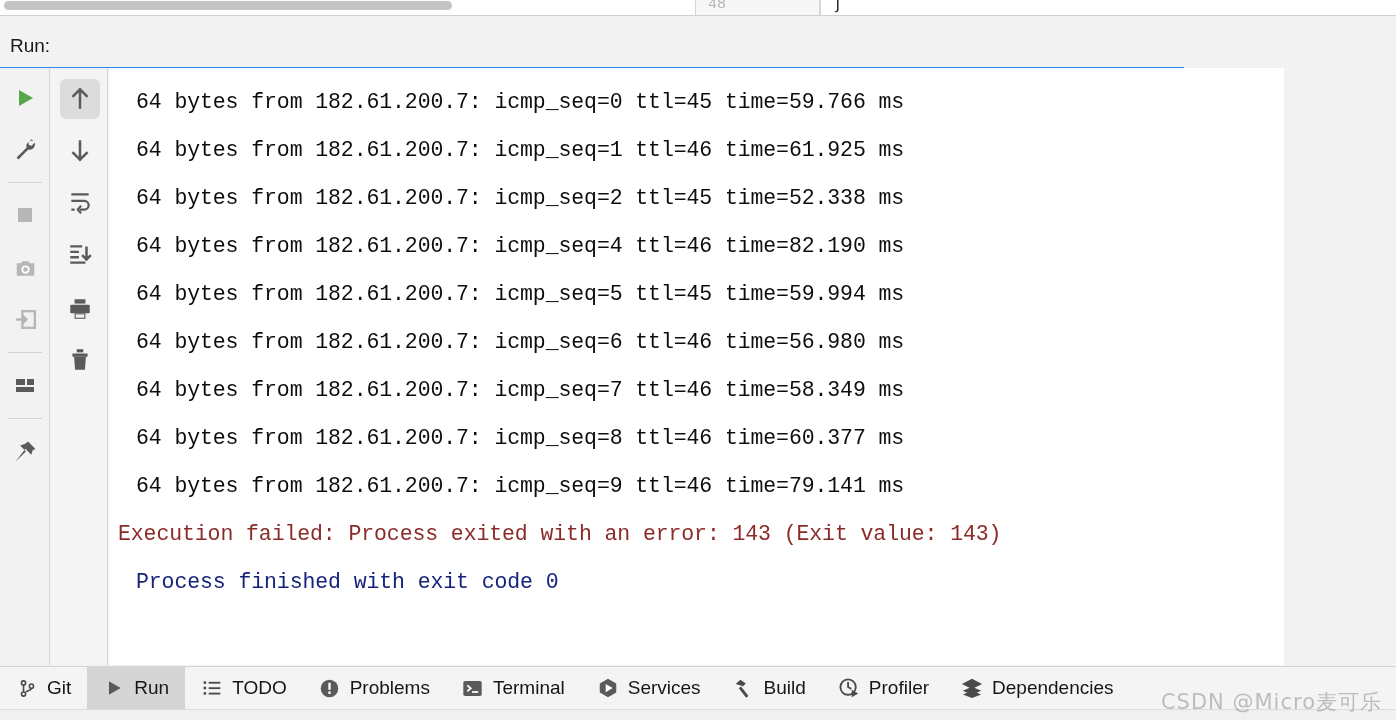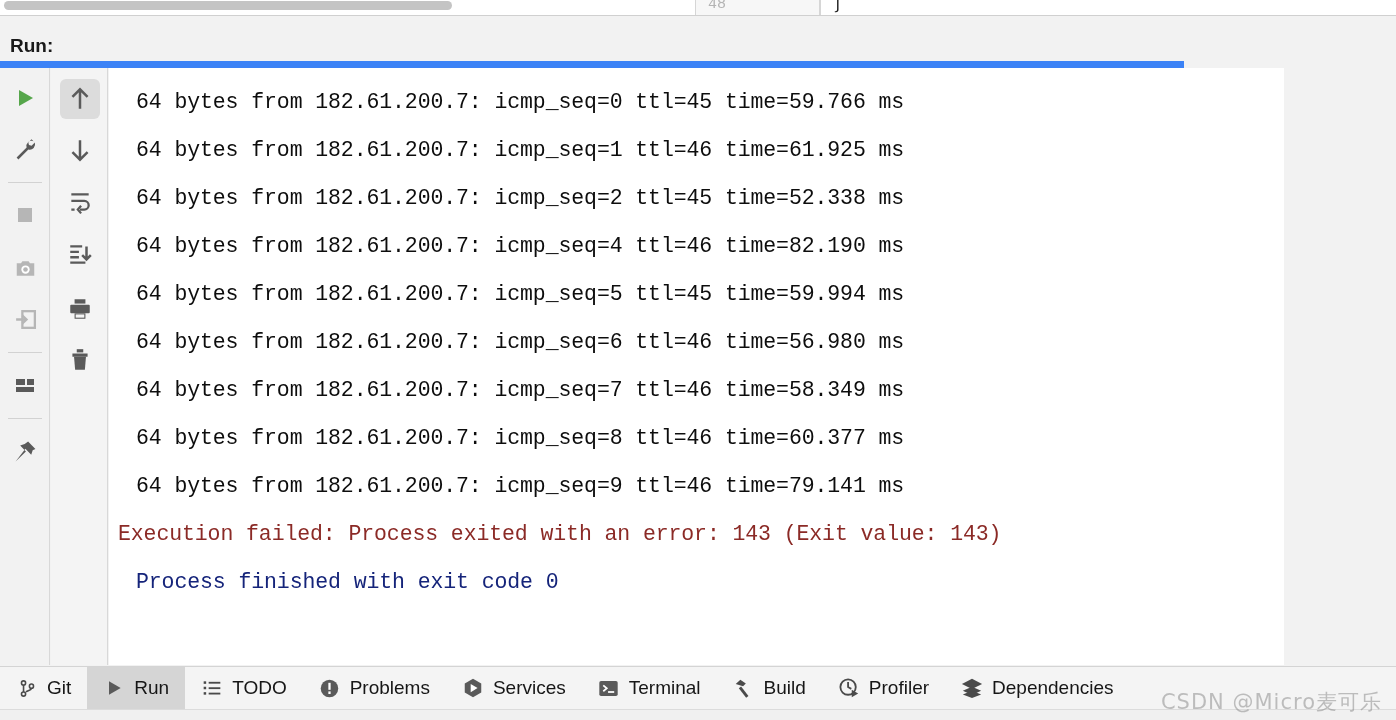--- a/index.html
+++ b/index.html
@@ -54,22 +54,21 @@
     width: 1396px; height: 1px;
     background: #d0d0d0;
   }
 
   
   .run-header {
     position: absolute;
     top: 16px; left: 0;
     width: 1184px; height: 52px;
     background: #f2f2f2;
-    border-bottom: 7px solid #3b82f6;
-    font-weight: bold;
+    border-bottom: 1px solid #3b82f6;
   }
   .run-label {
     position: absolute;
     left: 10px; top: 30px;
     transform: translateY(-50%);
     font-size: 19px;
     color: #1a1a1a;
   }
   .run-tab {
     position: absolute;
@@ -380,42 +379,42 @@
           <circle cx="12" cy="12" r="10" fill="#5a5a5a"></circle>
           <rect x="10.7" y="5.5" width="2.6" height="8" fill="#ffffff"></rect>
           <rect x="10.7" y="15.3" width="2.6" height="3" fill="#ffffff"></rect>
         </svg>
       </span>
       <span>Problems</span>
     </div>
 
     <div class="sbtn">
       <span class="sb-icon">
-        <svg width="22" height="22" viewBox="0 0 24 24">
-          <polygon points="12,2 21,7 21,17 12,22 3,17 3,7" fill="#5a5a5a"></polygon>
-          <polygon points="9.5,7.5 17,12 9.5,16.5" fill="#ffffff"></polygon>
-        </svg>
-      </span>
-      <span>Services</span>
-    </div>
-
-    <div class="sbtn">
-      <span class="sb-icon">
         <svg width="21" height="21" viewBox="0 0 24 24">
           <rect x="1.5" y="3.5" width="21" height="17" rx="2" fill="#5a5a5a"></rect>
           <path d="M6 8.5l4 3.3-4 3.3" fill="none" stroke="#ffffff" stroke-width="2"></path>
           <rect x="11.5" y="15" width="7" height="2" fill="#ffffff"></rect>
         </svg>
       </span>
       <span>Terminal</span>
     </div>
 
     <div class="sbtn">
       <span class="sb-icon">
         <svg width="22" height="22" viewBox="0 0 24 24">
+          <polygon points="12,2 21,7 21,17 12,22 3,17 3,7" fill="#5a5a5a"></polygon>
+          <polygon points="9.5,7.5 17,12 9.5,16.5" fill="#ffffff"></polygon>
+        </svg>
+      </span>
+      <span>Services</span>
+    </div>
+
+    <div class="sbtn">
+      <span class="sb-icon">
+        <svg width="22" height="22" viewBox="0 0 24 24">
           <path d="M3 7.5l5-4.5 6 4-3 3z" fill="#4a4a4a"></path>
           <rect x="10" y="10" width="3.2" height="13" fill="#4a4a4a" transform="rotate(-38 11.6 16.5)"></rect>
         </svg>
       </span>
       <span>Build</span>
     </div>
 
     <div class="sbtn">
       <span class="sb-icon">
         <svg width="22" height="22" viewBox="0 0 24 24">

